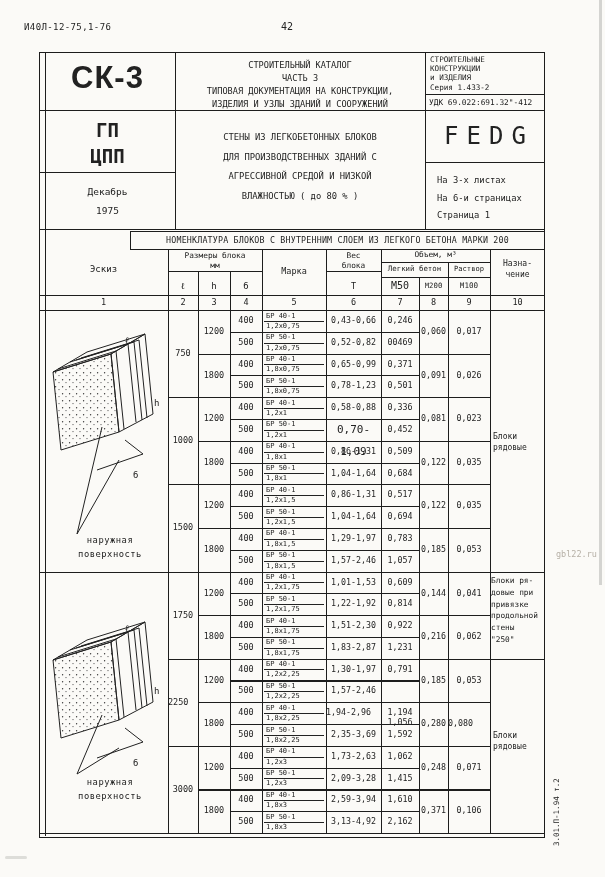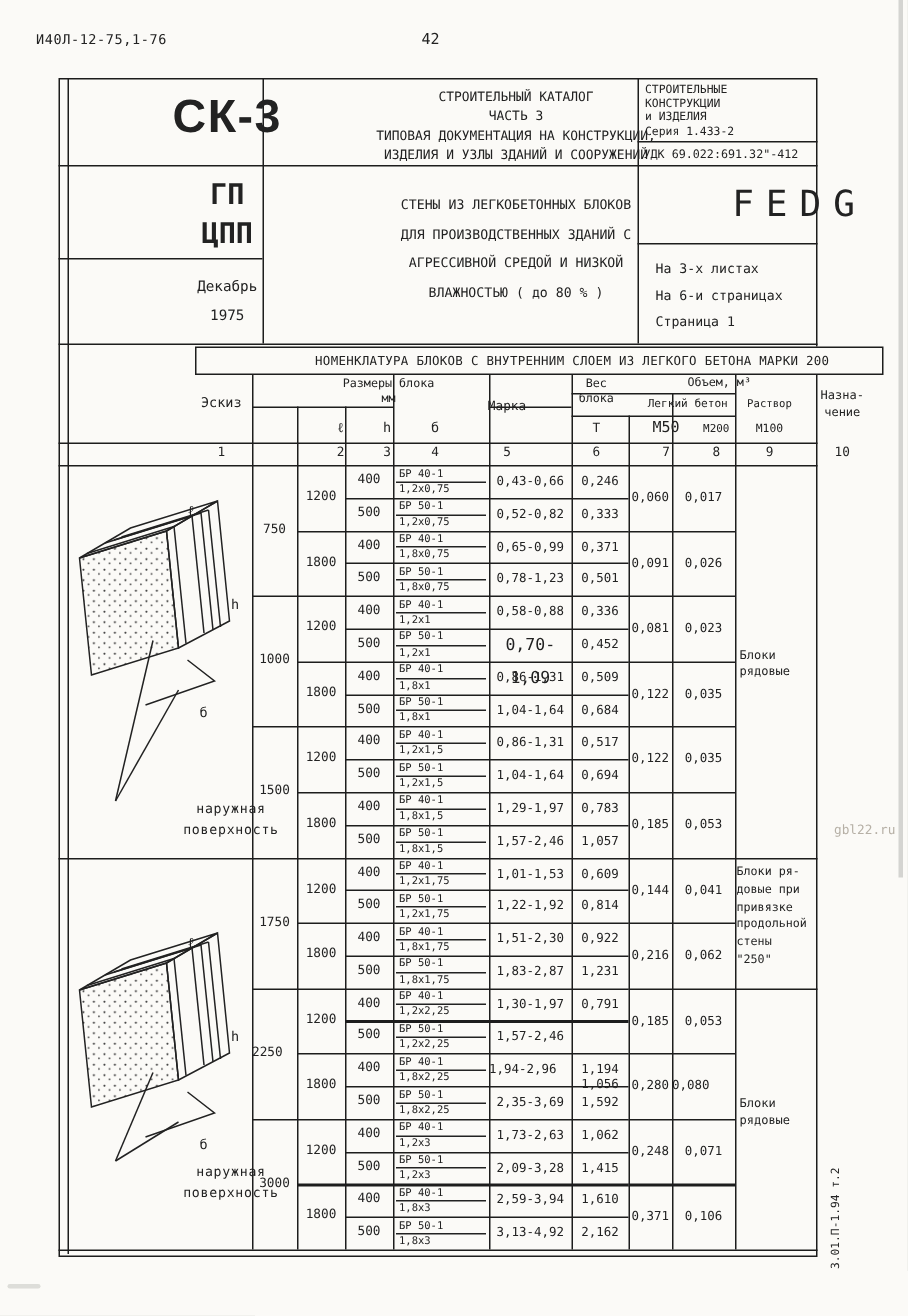--- a/index.html
+++ b/index.html
@@ -1,21 +1,21 @@
 <!DOCTYPE html>
 <html><head>
 <meta charset="utf-8">
 <style>
   html,body{margin:0;padding:0;background:#e9e9e6;}
   .page{position:relative;width:605px;height:877px;background:#fbfaf7;overflow:hidden;
         font-family:"DejaVu Sans Mono",monospace;color:#222;}
   .abs{position:absolute;}
   .ln{position:absolute;background:#1d1d1d;}
   .prel{white-space:pre-line;}
-  .ctr{text-align:center;padding-left:44px;}
+  .ctr{text-align:center;}
   svg text{font-family:"DejaVu Sans Mono",monospace;}
 </style>
 </head>
 <body>
 
 <div class="page">
 
   <div class="abs" style="left:24px;top:22px;font-size:9px;letter-spacing:.4px">И40Л-12-75,1-76</div>
   <div class="abs" style="left:281px;top:21px;font-size:10px">42</div>
 
@@ -171,21 +171,21 @@
         <div style="padding-left: 2px; line-height: 9.5px;">1,2х0,75</div>
       </div>
       <div style="position: absolute; left: 326px; top: 310px; width: 55px; height: 21.7917px; line-height: 21.7917px; font-size: 8.3px; text-align: center; color: rgb(34, 34, 34);">0,43-0,66</div>
       <div style="position: absolute; left: 381px; top: 310px; width: 38px; height: 21.7917px; line-height: 21.7917px; font-size: 8.3px; text-align: center; color: rgb(34, 34, 34);">0,246</div>
       <div style="position: absolute; left: 230px; top: 331.792px; width: 32px; height: 21.7917px; line-height: 21.7917px; font-size: 8.5px; text-align: center; color: rgb(34, 34, 34);">500</div>
       <div style="position: absolute; left: 264px; top: 333.292px; width: 60px; height: 18.7917px; font-size: 7px; color: rgb(34, 34, 34);">
         <div style="border-bottom: 1px solid rgb(34, 34, 34); padding-left: 2px; line-height: 8.8px; height: 9.3px;">БР 50-1</div>
         <div style="padding-left: 2px; line-height: 9.5px;">1,2х0,75</div>
       </div>
       <div style="position: absolute; left: 326px; top: 331.792px; width: 55px; height: 21.7917px; line-height: 21.7917px; font-size: 8.3px; text-align: center; color: rgb(34, 34, 34);">0,52-0,82</div>
-      <div style="position: absolute; left: 381px; top: 331.792px; width: 38px; height: 21.7917px; line-height: 21.7917px; font-size: 8.3px; text-align: center; color: rgb(34, 34, 34);">0,333</div>
+      <div style="position: absolute; left: 381px; top: 331.792px; width: 38px; height: 21.7917px; line-height: 21.7917px; font-size: 8.3px; text-align: center; color: rgb(34, 34, 34);">00469</div>
       <div style="position: absolute; left: 198px; top: 353.583px; width: 32px; height: 43.5833px; line-height: 43.5833px; font-size: 8.5px; text-align: center; color: rgb(34, 34, 34);">1800</div>
       <div style="position: absolute; left: 419px; top: 353.583px; width: 29px; height: 43.5833px; line-height: 43.5833px; font-size: 8.3px; text-align: center; color: rgb(34, 34, 34);">0,091</div>
       <div style="position: absolute; left: 448px; top: 353.583px; width: 42px; height: 43.5833px; line-height: 43.5833px; font-size: 8.3px; text-align: center; color: rgb(34, 34, 34);">0,026</div>
       <div style="position: absolute; left: 230px; top: 353.583px; width: 32px; height: 21.7917px; line-height: 21.7917px; font-size: 8.5px; text-align: center; color: rgb(34, 34, 34);">400</div>
       <div style="position: absolute; left: 264px; top: 355.083px; width: 60px; height: 18.7917px; font-size: 7px; color: rgb(34, 34, 34);">
         <div style="border-bottom: 1px solid rgb(34, 34, 34); padding-left: 2px; line-height: 8.8px; height: 9.3px;">БР 40-1</div>
         <div style="padding-left: 2px; line-height: 9.5px;">1,8х0,75</div>
       </div>
       <div style="position: absolute; left: 326px; top: 353.583px; width: 55px; height: 21.7917px; line-height: 21.7917px; font-size: 8.3px; text-align: center; color: rgb(34, 34, 34);">0,65-0,99</div>
       <div style="position: absolute; left: 381px; top: 353.583px; width: 38px; height: 21.7917px; line-height: 21.7917px; font-size: 8.3px; text-align: center; color: rgb(34, 34, 34);">0,371</div>

